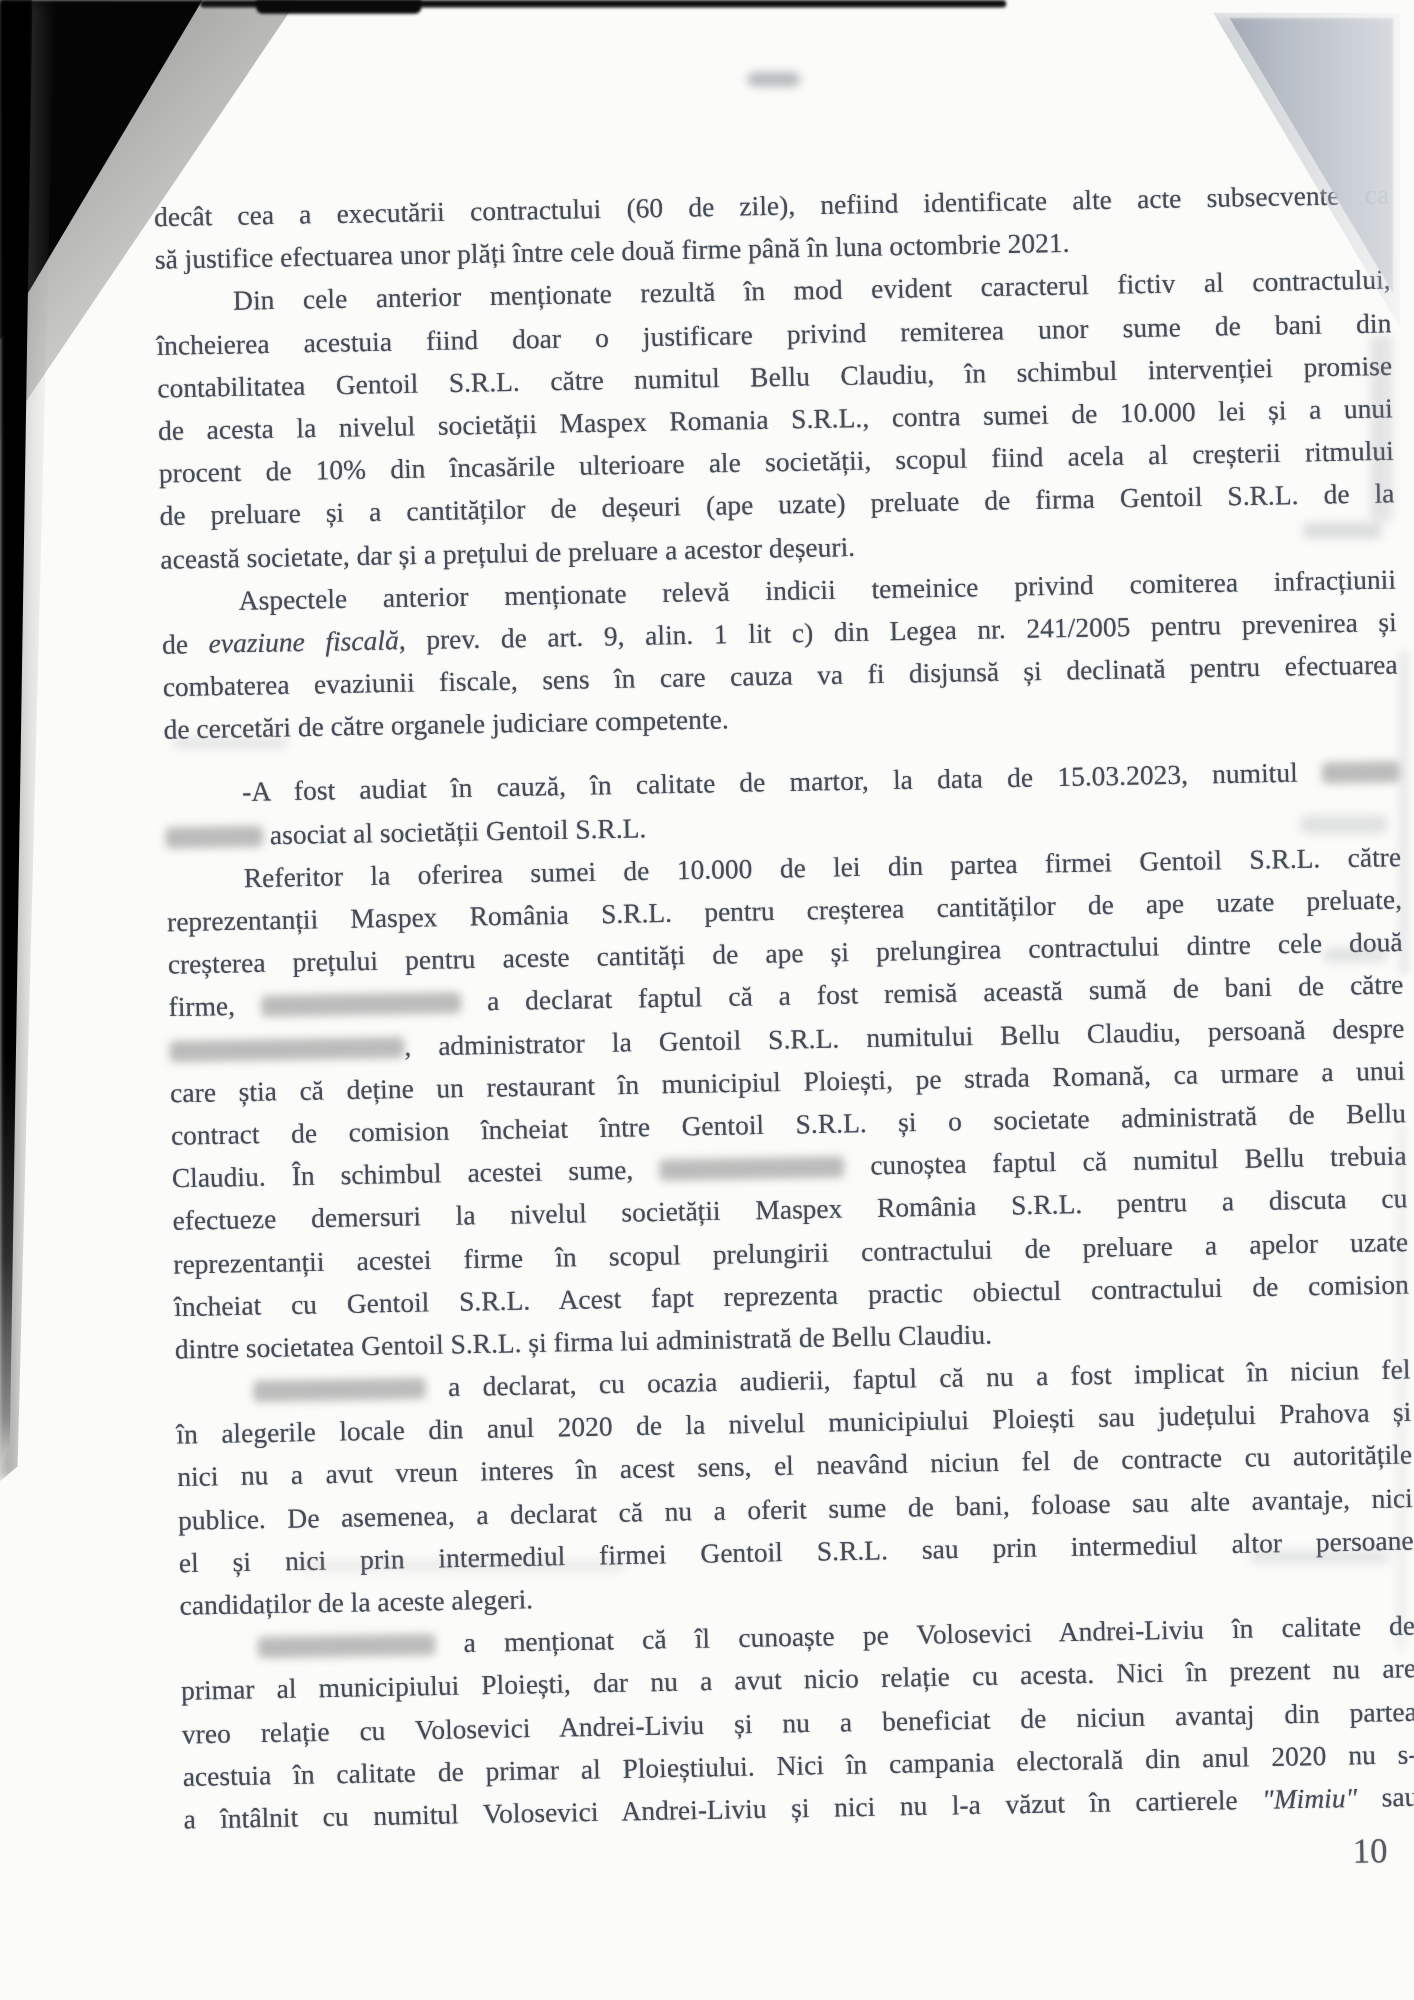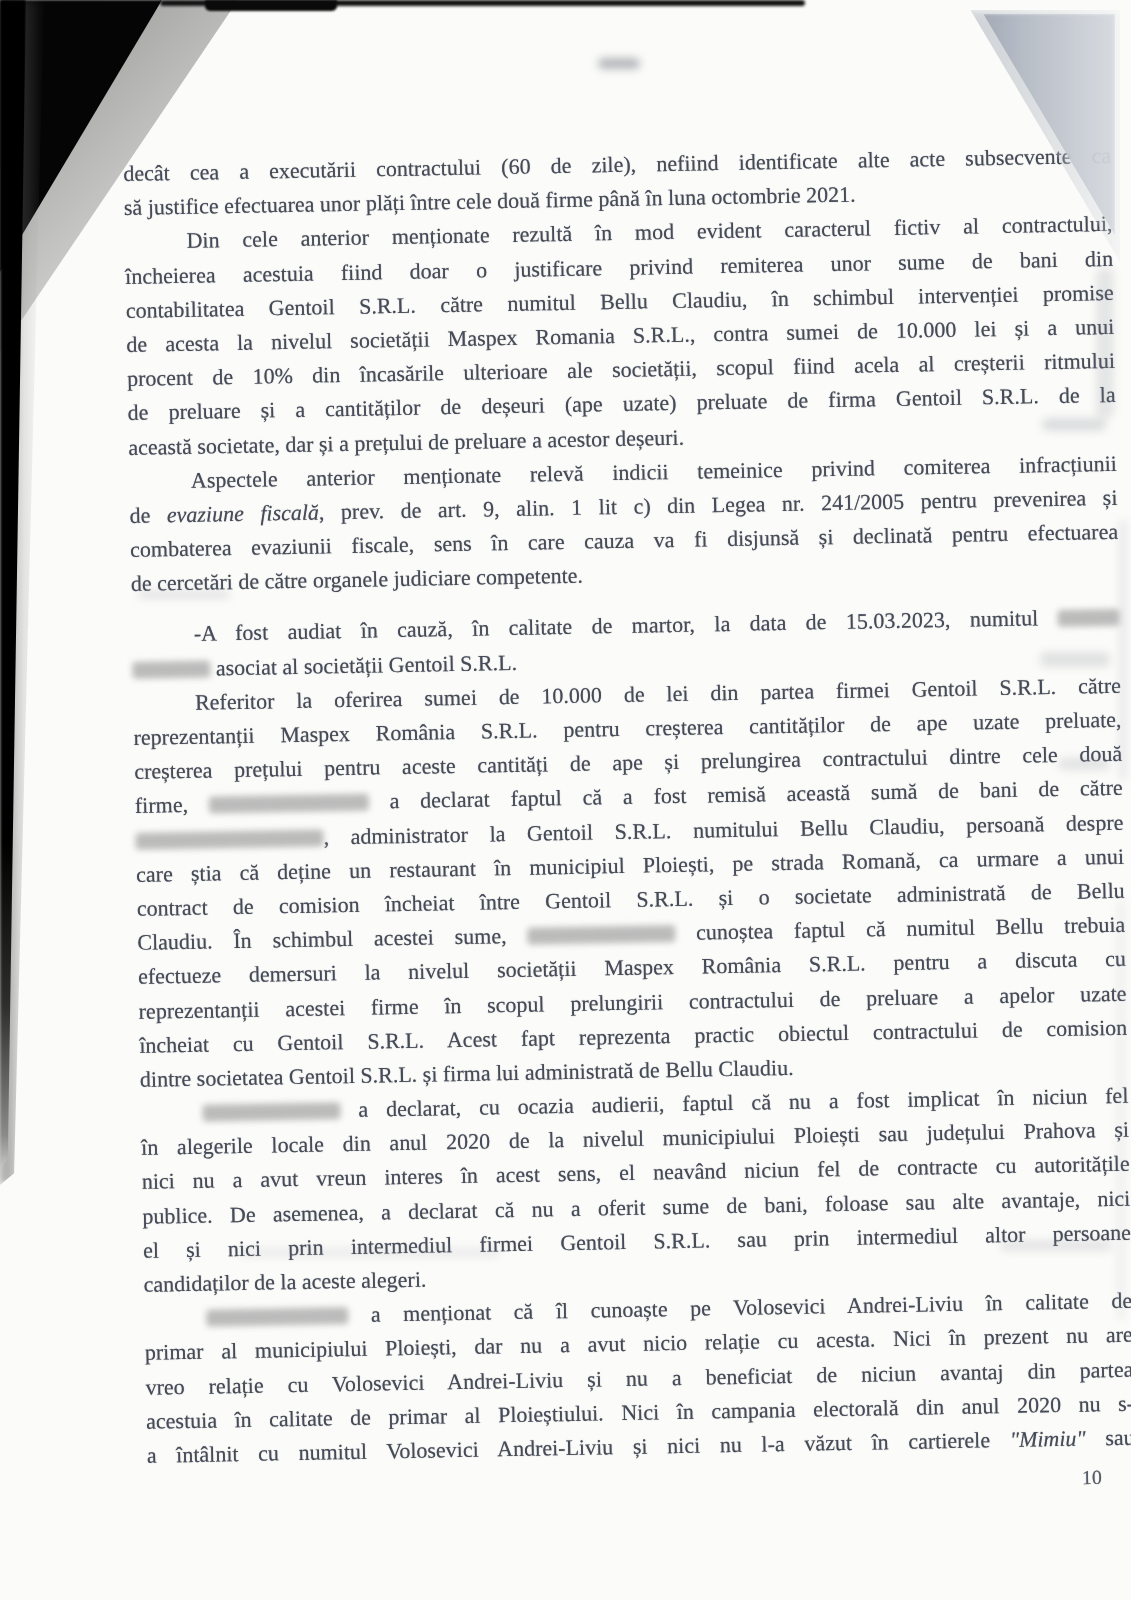--- a/index.html
+++ b/index.html
@@ -29,21 +29,21 @@
   .redact{
     display:inline-block;
     height:17px;border-radius:4px;
     background:#acacac;
     filter:blur(3.2px);
     opacity:.8;
     vertical-align:-2px;
   }
   .page-number{
     position:absolute;left:1082px;top:1466px;
-    color:#565b66;font-size:20px;
+    color:#565b66;font-size:28px;
     text-shadow:0 0 1px rgba(70,75,88,.6);
     transform:rotate(-1deg);
   }
   
   .art{position:absolute;pointer-events:none;}
   .tl-gray{
     left:0;top:0;width:250px;height:360px;
     background:linear-gradient(135deg,#8f8f8f 0%,#c9c9c7 55%,#f2f2f0 80%);
     clip-path:polygon(0 0,238px 0,0 352px);
     filter:blur(5px);

